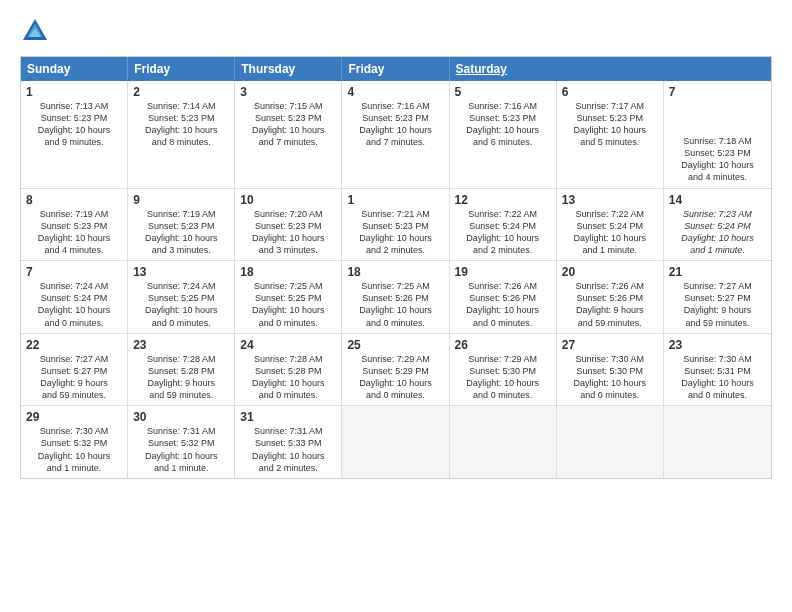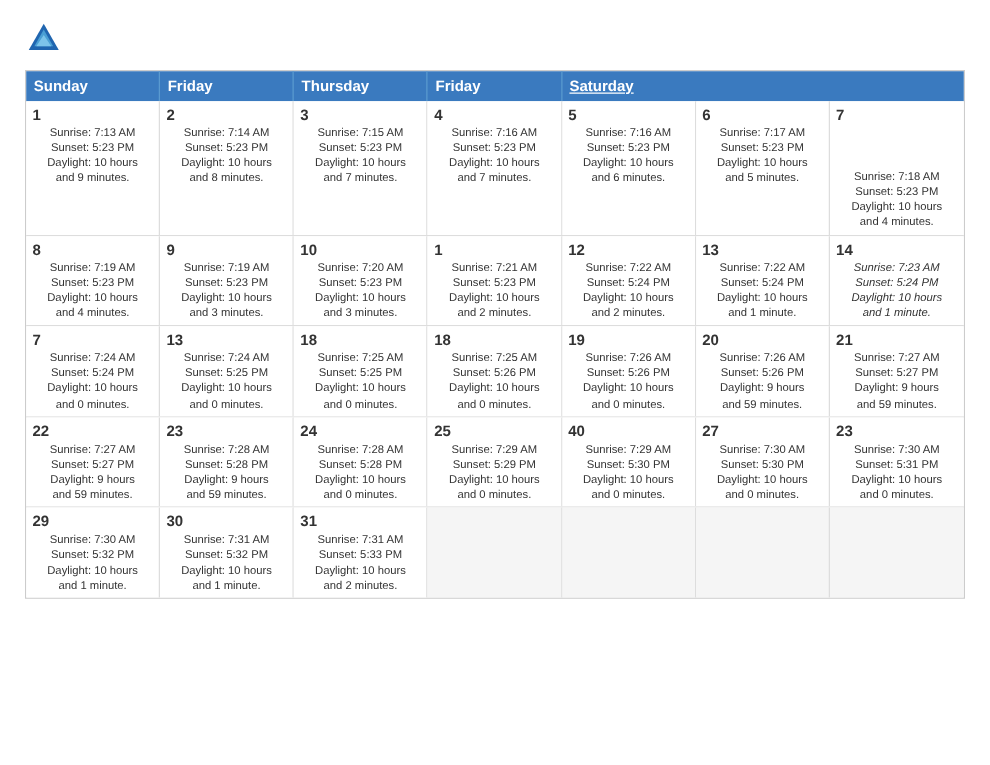--- a/index.html
+++ b/index.html
@@ -313,21 +313,21 @@
 and 0 minutes.</div>
           </div>
           <div class="cal-cell">
             <span class="day-num">25</span>
             <div class="day-info" style="white-space: pre-line;">Sunrise: 7:29 AM
 Sunset: 5:29 PM
 Daylight: 10 hours
 and 0 minutes.</div>
           </div>
           <div class="cal-cell">
-            <span class="day-num">40</span>
+            <span class="day-num">26</span>
             <div class="day-info" style="white-space: pre-line;">Sunrise: 7:29 AM
 Sunset: 5:30 PM
 Daylight: 10 hours
 and 0 minutes.</div>
           </div>
           <div class="cal-cell">
             <span class="day-num">27</span>
             <div class="day-info" style="white-space: pre-line;">Sunrise: 7:30 AM
 Sunset: 5:30 PM
 Daylight: 10 hours

